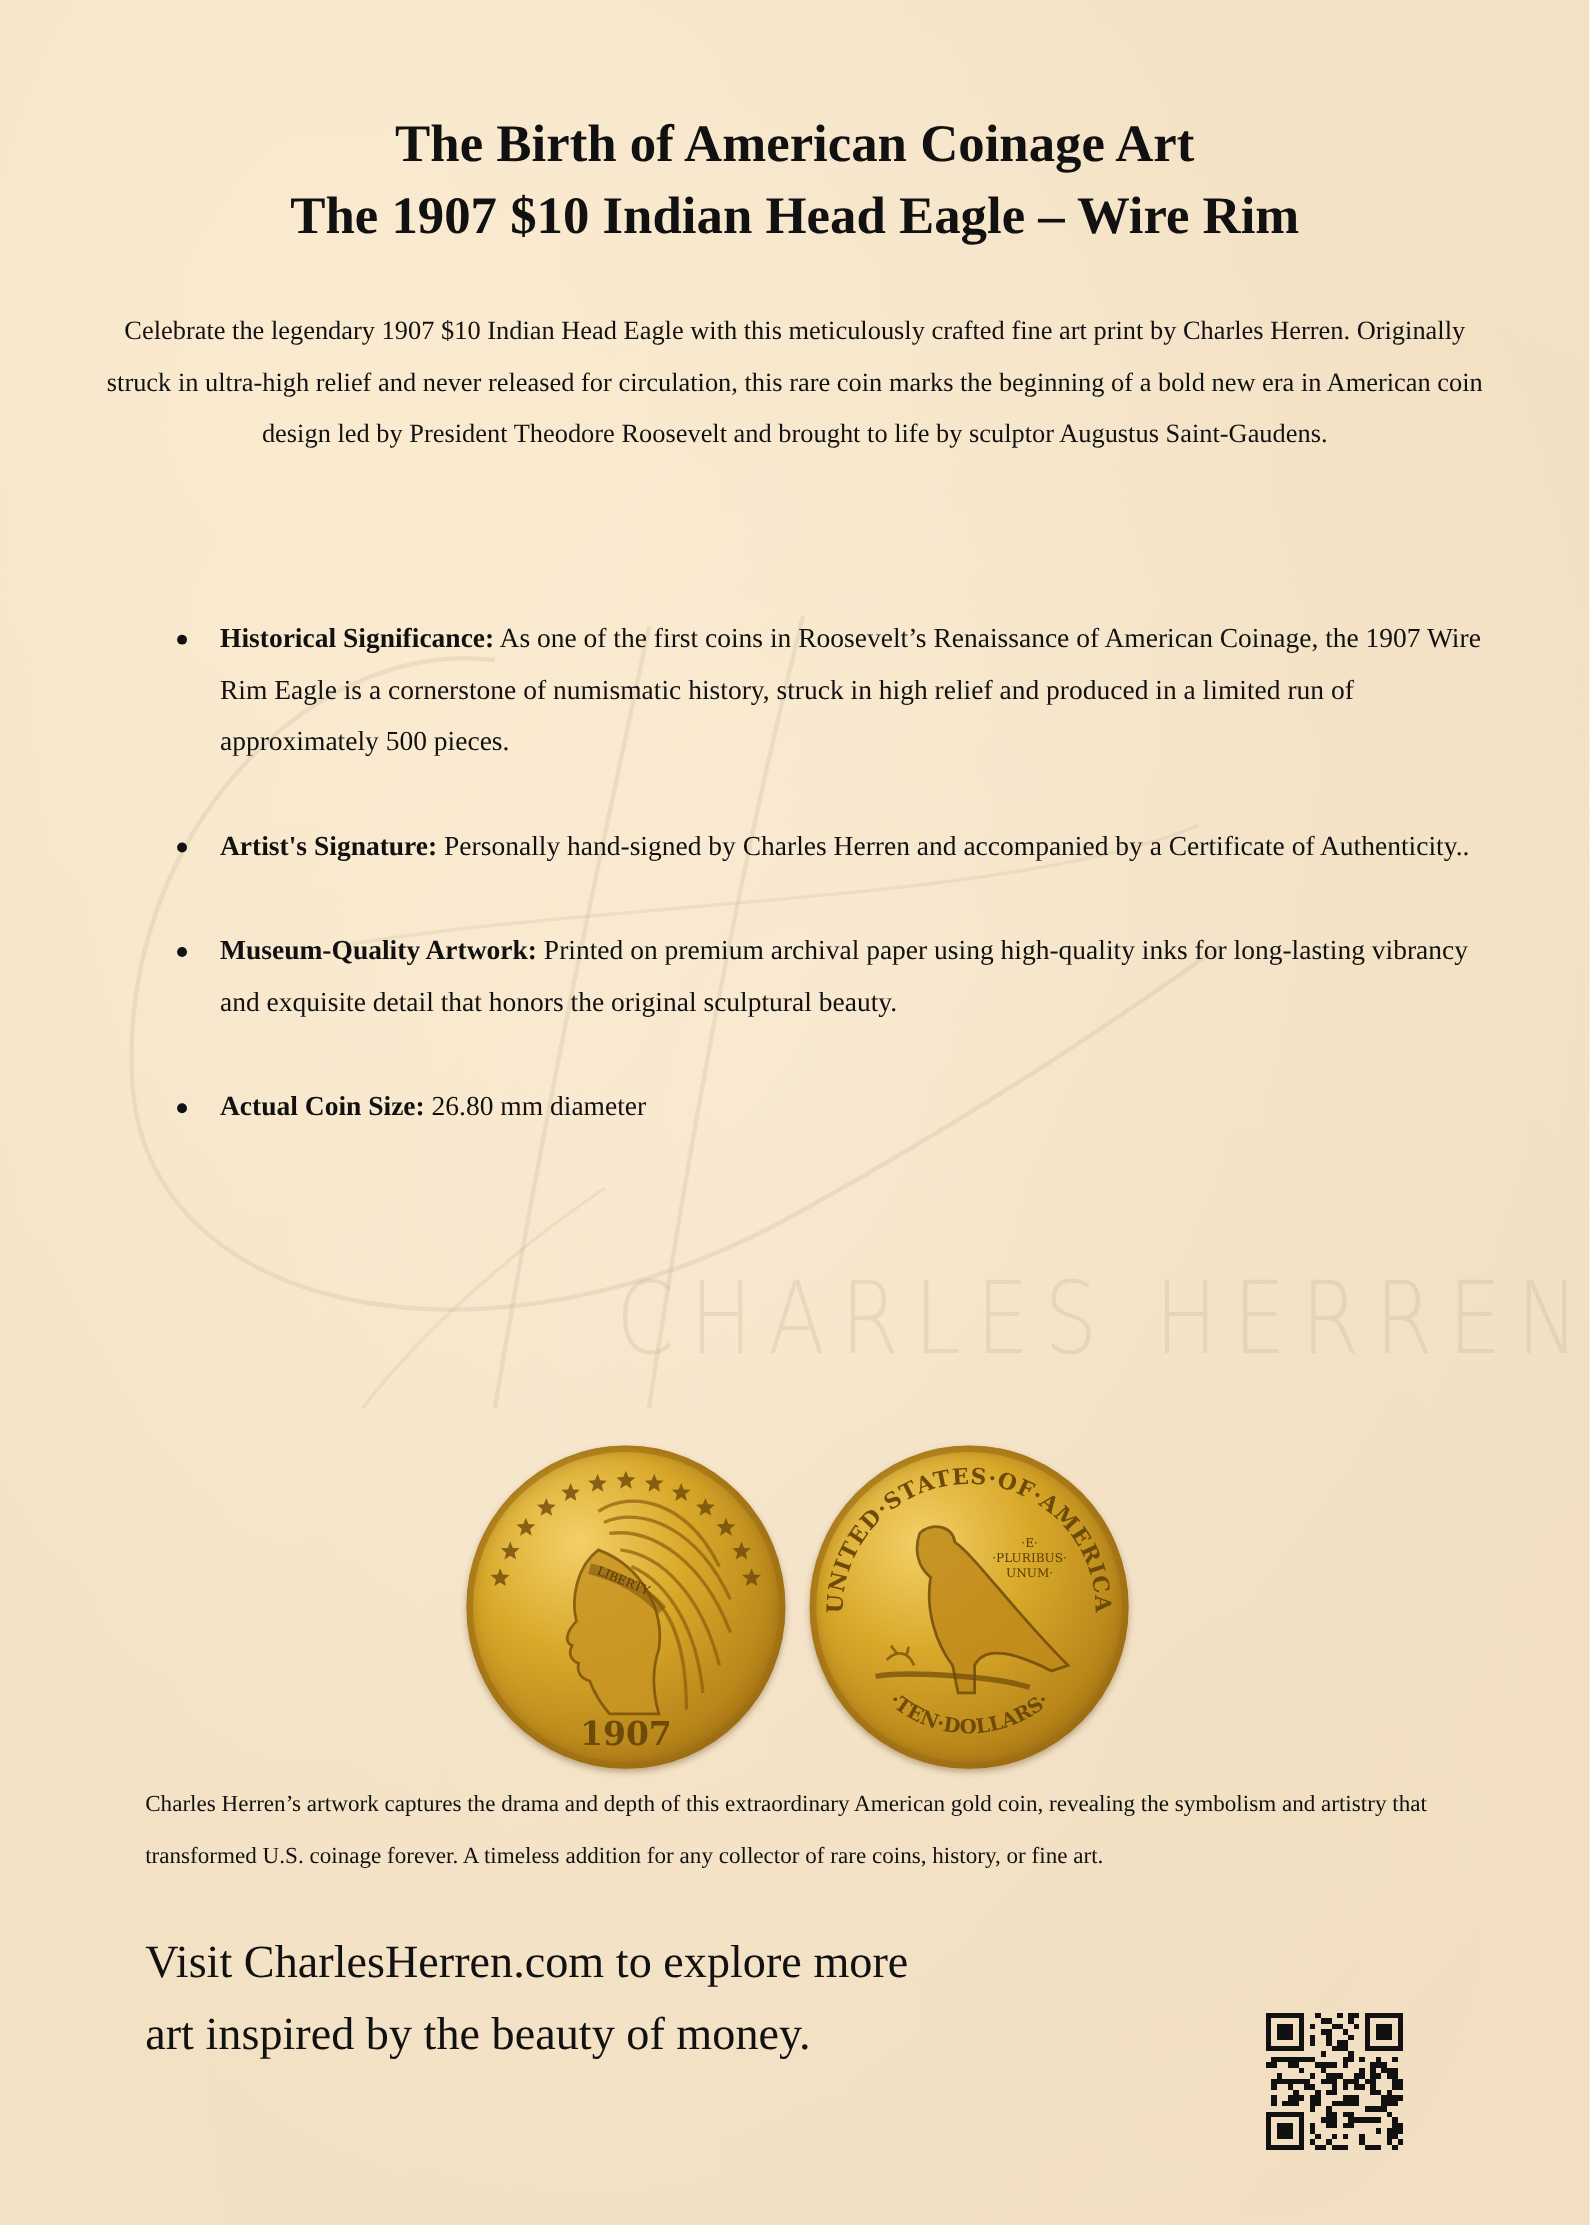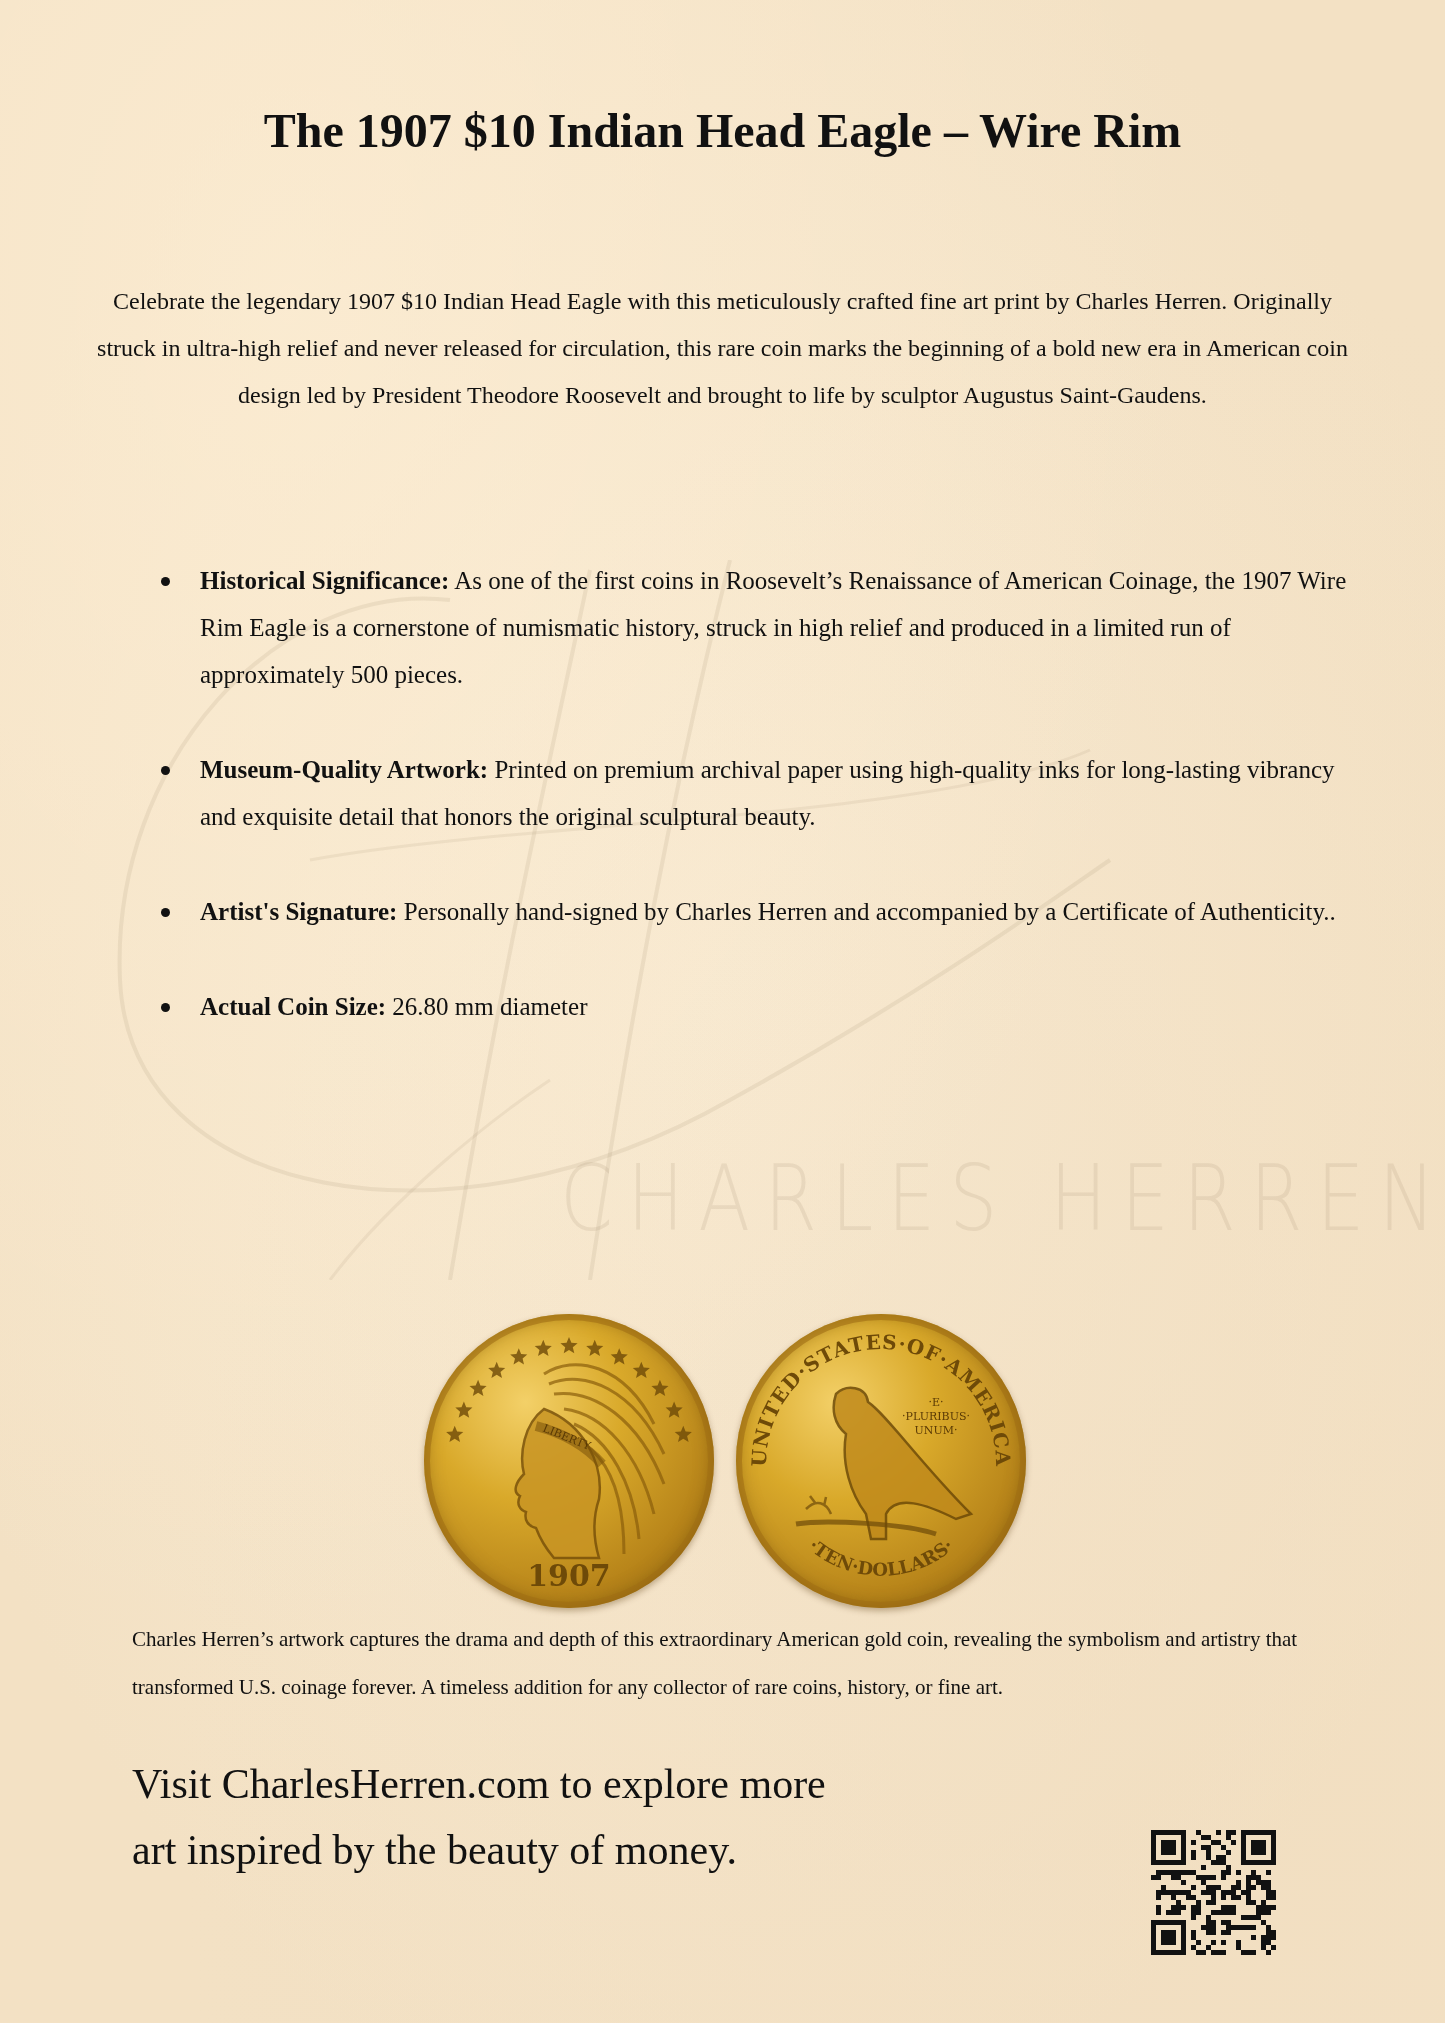--- a/index.html
+++ b/index.html
@@ -140,37 +140,38 @@
   <svg class="watermark-script" viewBox="0 0 1100 720">
     <path d="M420 40 C 250 20, 80 200, 90 420 C 100 640, 420 700, 700 540 C 900 430, 1050 320, 1080 300" fill="none" stroke="rgba(170,150,120,0.16)" stroke-width="4"></path>
     <path d="M560 10 C 520 200, 470 420, 420 720" fill="none" stroke="rgba(170,150,120,0.16)" stroke-width="4"></path>
     <path d="M700 0 C 640 240, 600 460, 560 720" fill="none" stroke="rgba(170,150,120,0.16)" stroke-width="4"></path>
     <path d="M280 300 C 500 260, 900 260, 1060 190" fill="none" stroke="rgba(170,150,120,0.14)" stroke-width="3"></path>
     <path d="M300 720 C 360 640, 460 560, 520 520" fill="none" stroke="rgba(170,150,120,0.14)" stroke-width="3"></path>
   </svg>
   <div class="watermark-text">CHARLES HERREN</div>
 
   <div class="title">
+    <div>The Birth of American Coinage Art</div>
     <div>The 1907 $10 Indian Head Eagle – Wire Rim</div>
   </div>
 
   <p class="intro" style="margin:0;">Celebrate the legendary 1907 $10 Indian Head Eagle with this meticulously crafted fine art print by Charles Herren. Originally struck in ultra-high relief and never released for circulation, this rare coin marks the beginning of a bold new era in American coin design led by President Theodore Roosevelt and brought to life by sculptor Augustus Saint-Gaudens.</p>
 
   <ul class="bullets">
     <li>
       <span class="dot"></span>
       <b>Historical Significance:</b><span> As one of the first coins in Roosevelt’s Renaissance of American Coinage, the 1907 Wire Rim Eagle is a cornerstone of numismatic history, struck in high relief and produced in a limited run of approximately 500 pieces.</span>
     </li>
     <li>
       <span class="dot"></span>
-      <b>Museum-Quality Artwork:</b><span> Printed on premium archival paper using high-quality inks for long-lasting vibrancy and exquisite detail that honors the original sculptural beauty.</span>
+      <b>Artist's Signature:</b><span> Personally hand-signed by Charles Herren and accompanied by a Certificate of Authenticity..</span>
     </li>
     <li>
       <span class="dot"></span>
-      <b>Artist's Signature:</b><span> Personally hand-signed by Charles Herren and accompanied by a Certificate of Authenticity..</span>
+      <b>Museum-Quality Artwork:</b><span> Printed on premium archival paper using high-quality inks for long-lasting vibrancy and exquisite detail that honors the original sculptural beauty.</span>
     </li>
     <li>
       <span class="dot"></span>
       <b>Actual Coin Size:</b><span> 26.80 mm diameter</span>
     </li>
   </ul>
 
   <div class="coins">
     <div class="coin obverse">
       <svg viewBox="0 0 290 294">

